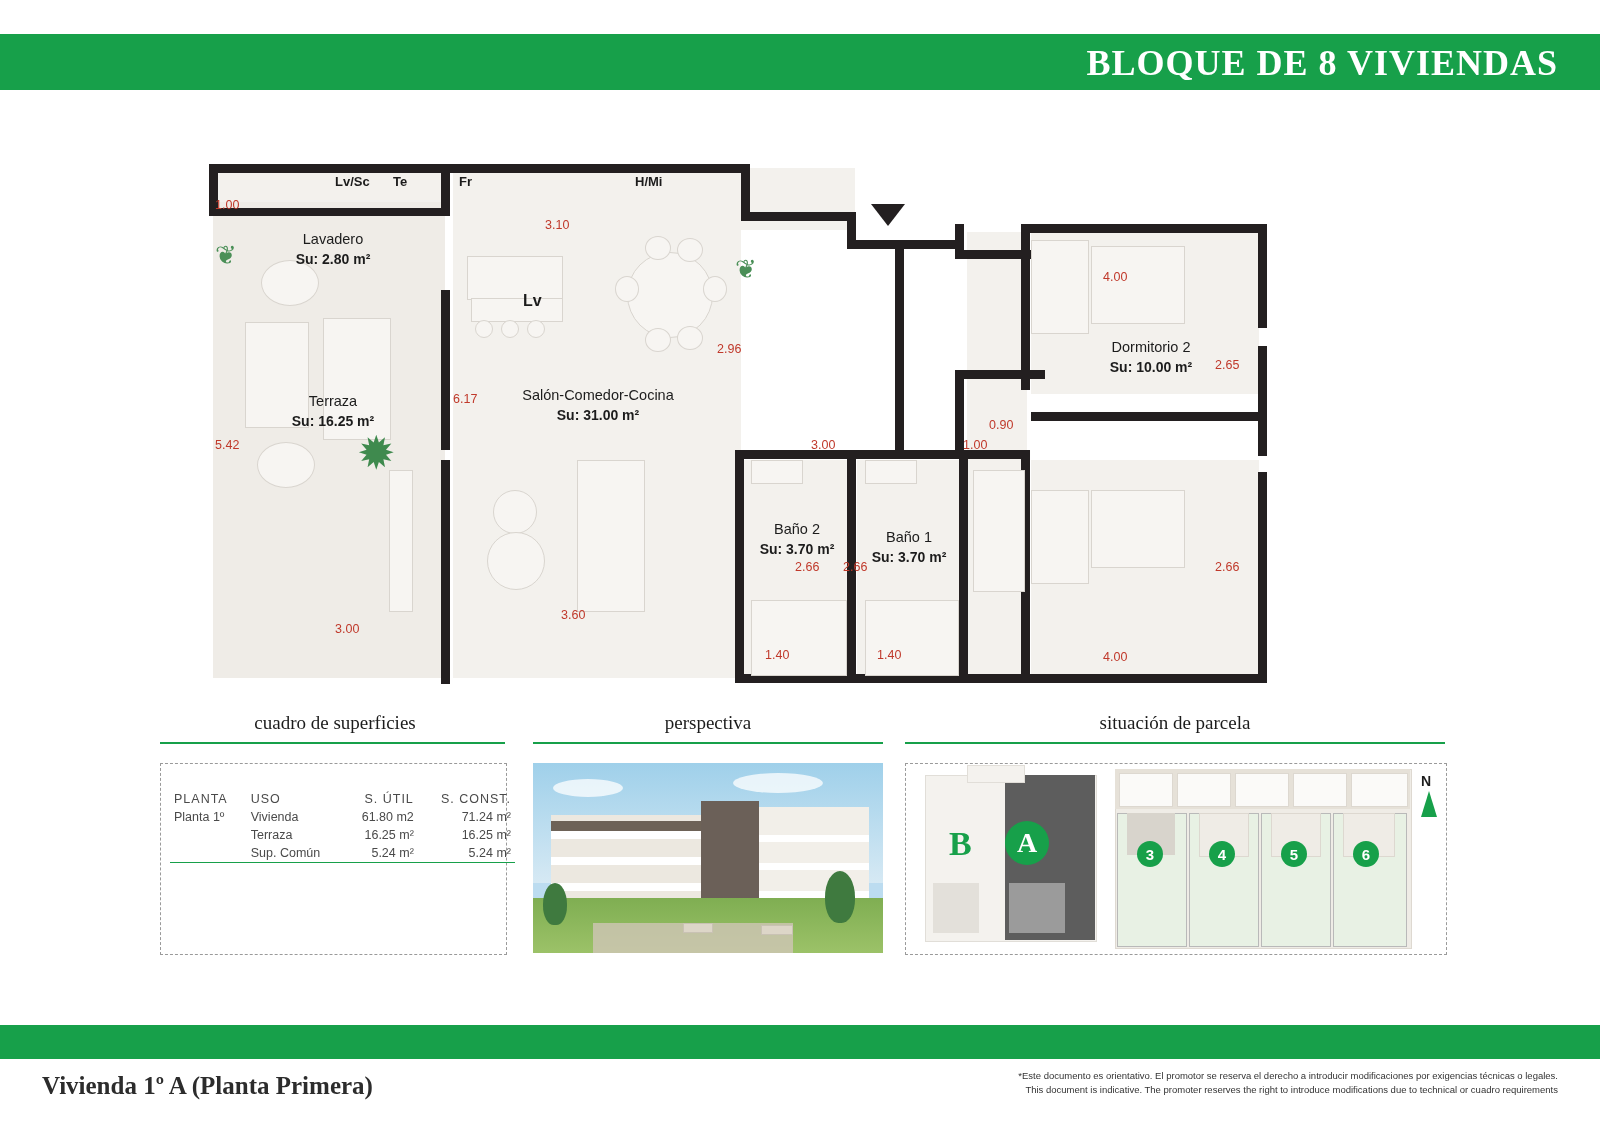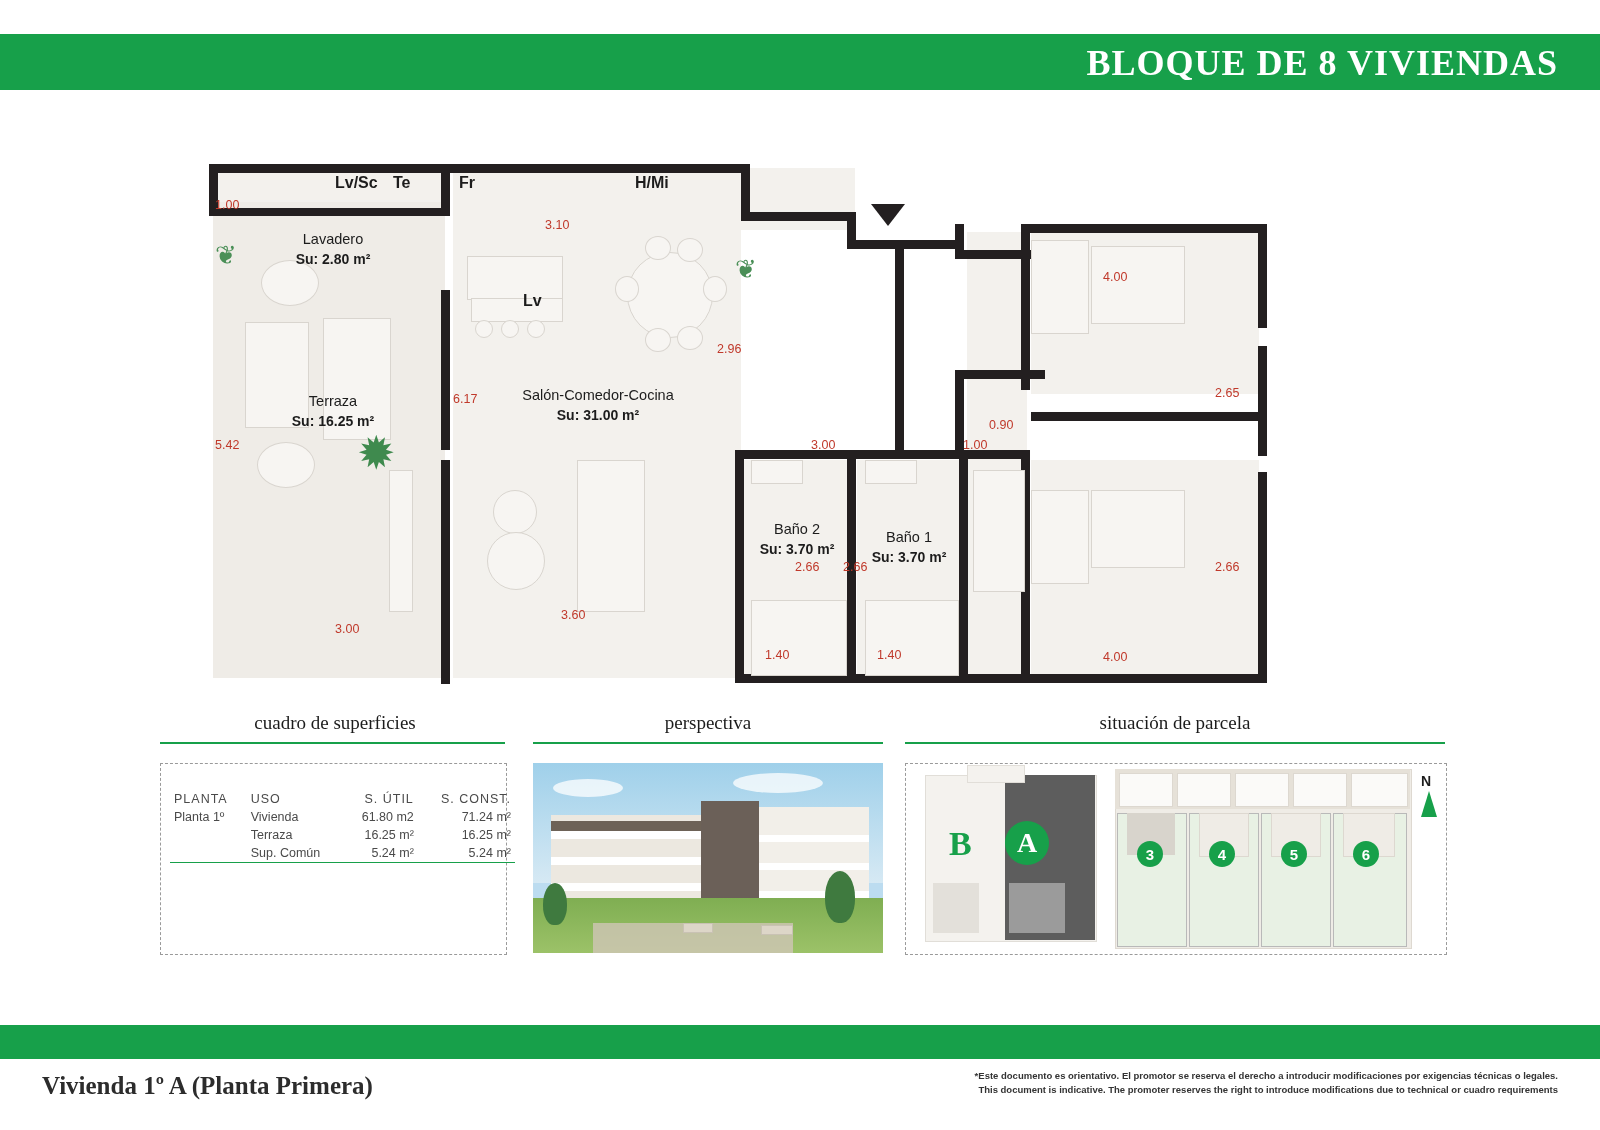--- a/index.html
+++ b/index.html
@@ -21,34 +21,34 @@
     color:#ffffff;font-family:"Liberation Serif", serif;
     font-weight:bold;font-size:36px;letter-spacing:1px;
   }
   #footer-title{
     position:absolute;left:42px;top:1072px;
     color:#2c2c2c;font-family:"Liberation Serif", serif;
     font-weight:bold;font-size:25px;
   }
   #footer-disclaimer{
     position:absolute;right:42px;top:1069px;width:640px;
-    text-align:right;color:#333;font-size:9.5px;line-height:1.45;font-weight:bold;
+    text-align:right;color:#333;font-size:9.5px;line-height:1.45;
   }
 
   
   #plan{
     position:absolute;left:195px;top:160px;width:1085px;height:510px;
   }
   .wall{position:absolute;background:#231f20;}
   .room{position:absolute;background:#efece7;}
   .room.light{background:#f3f1ed;}
   .label{position:absolute;text-align:center;color:#1c1c1c;font-size:14.5px;line-height:1.35;}
   .label b{font-size:14px;text-align:center;}
   .dim{position:absolute;color:#c0392b;font-size:12.5px;}
-  .tagtxt{position:absolute;color:#1c1c1c;font-size:16px;font-weight:600;}
+  .tagtxt{position:absolute;color:#1c1c1c;font-size:13px;font-weight:600;}
   .furn{position:absolute;border:1.5px solid #d9d5cf;background:#f7f5f2;}
   .furn-r{position:absolute;border:1.5px solid #d9d5cf;background:#f7f5f2;border-radius:50%;}
   .plant{position:absolute;color:#4a8f57;font-size:26px;line-height:1;}
   .plant.big{font-size:46px;}
 
   
   .panel-title{
     position:absolute;text-align:center;font-size:19px;color:#1c1c1c;
     font-family:"Liberation Serif", serif;
   }
@@ -194,37 +194,41 @@
     <b>Su: 31.00 m²</b>
   </div>
   <div class="label" style="left:546px;top:360px;width:112px;">
     <div>Baño 2</div>
     <b>Su: 3.70 m²</b>
   </div>
   <div class="label" style="left:658px;top:368px;width:112px;">
     <div>Baño 1</div>
     <b>Su: 3.70 m²</b>
   </div>
+  <div class="label" style="left:856px;top:178px;width:200px;">
+    <div>Dormitorio 2</div>
+    <b>Su: 10.00 m²</b>
+  </div>
 
   <div class="dim" style="left:20px;top:38px;">1.00</div>
   <div class="dim" style="left:20px;top:278px;">5.42</div>
   <div class="dim" style="left:140px;top:462px;">3.00</div>
   <div class="dim" style="left:350px;top:58px;text-align:center;">3.10</div>
   <div class="dim" style="left:258px;top:232px;">6.17</div>
   <div class="dim" style="left:522px;top:182px;">2.96</div>
   <div class="dim" style="left:366px;top:448px;">3.60</div>
   <div class="dim" style="left:616px;top:278px;">3.00</div>
   <div class="dim" style="left:768px;top:278px;">1.00</div>
   <div class="dim" style="left:794px;top:258px;">0.90</div>
   <div class="dim" style="left:600px;top:400px;">2.66</div>
   <div class="dim" style="left:648px;top:400px;">2.66</div>
   <div class="dim" style="left:570px;top:488px;">1.40</div>
   <div class="dim" style="left:682px;top:488px;">1.40</div>
   <div class="dim" style="left:908px;top:110px;">4.00</div>
-  <div class="dim" style="left:1020px;top:198px;margin-top:28px;">2.65</div>
+  <div class="dim" style="left:1020px;top:198px;">2.65</div>
   <div class="dim" style="left:1020px;top:400px;">2.66</div>
   <div class="dim" style="left:908px;top:490px;">4.00</div>
 </div>
 
 <div class="panel-title" style="left:155px;top:712px;width:360px;">cuadro de superficies</div>
 <div class="panel-rule" style="left:160px;top:742px;width:345px;"></div>
 
 <div class="panel-title" style="left:533px;top:712px;width:350px;">perspectiva</div>
 <div class="panel-rule" style="left:533px;top:742px;width:350px;"></div>
 

